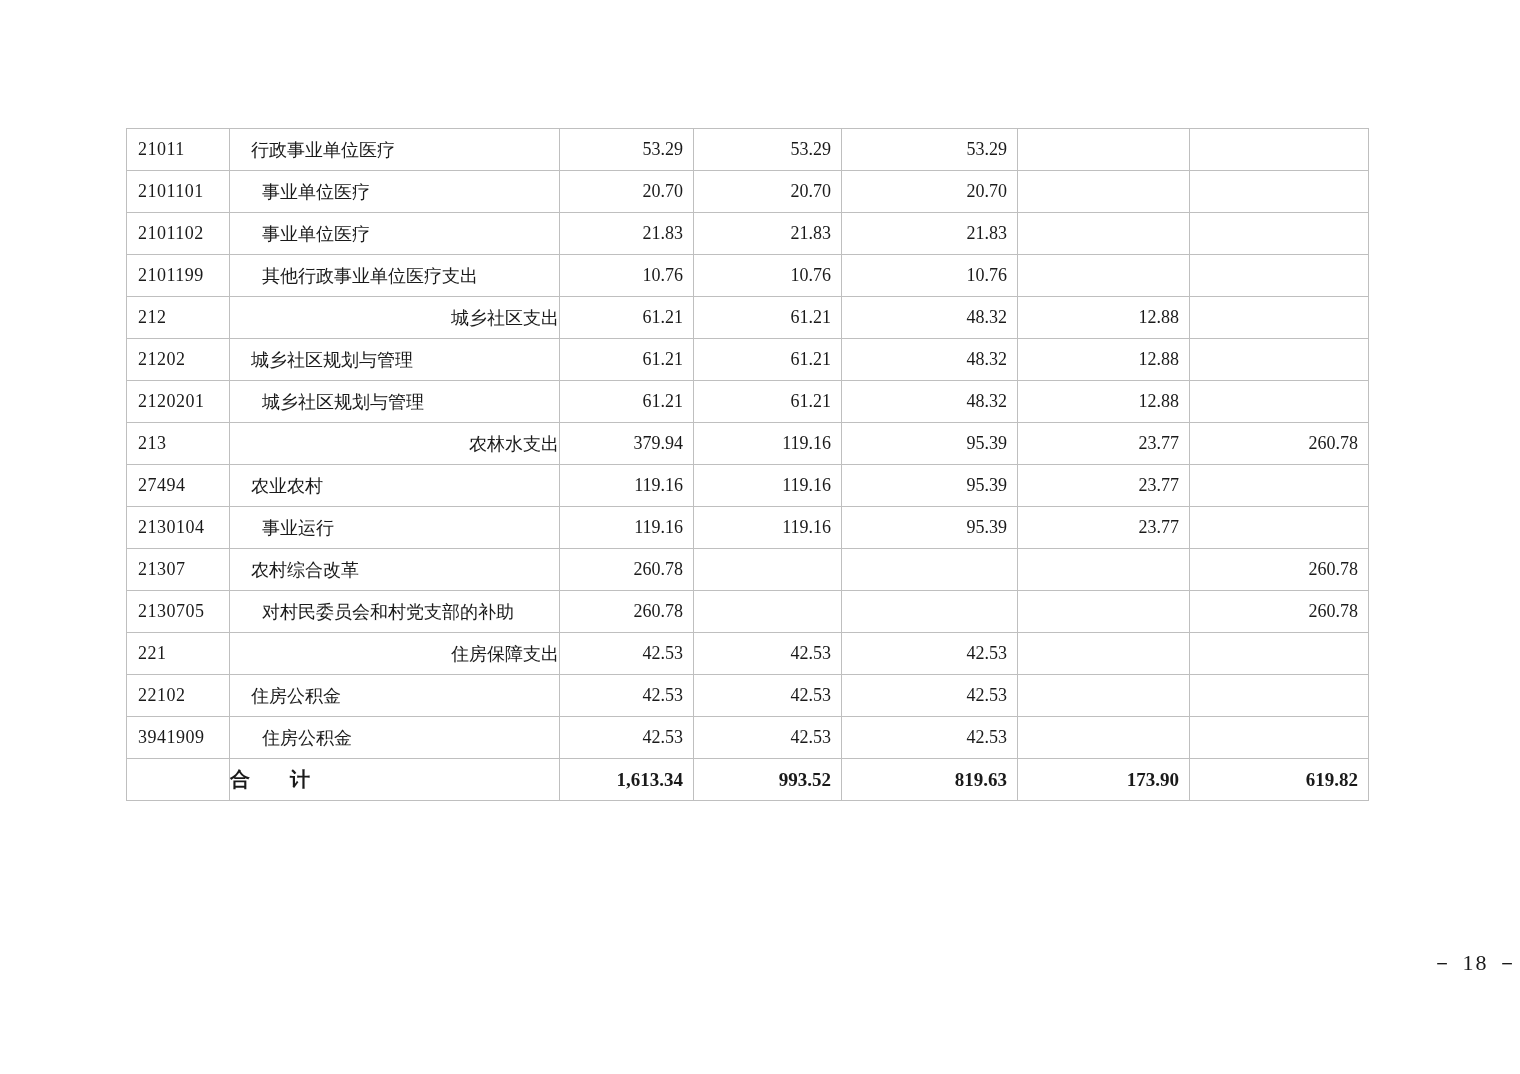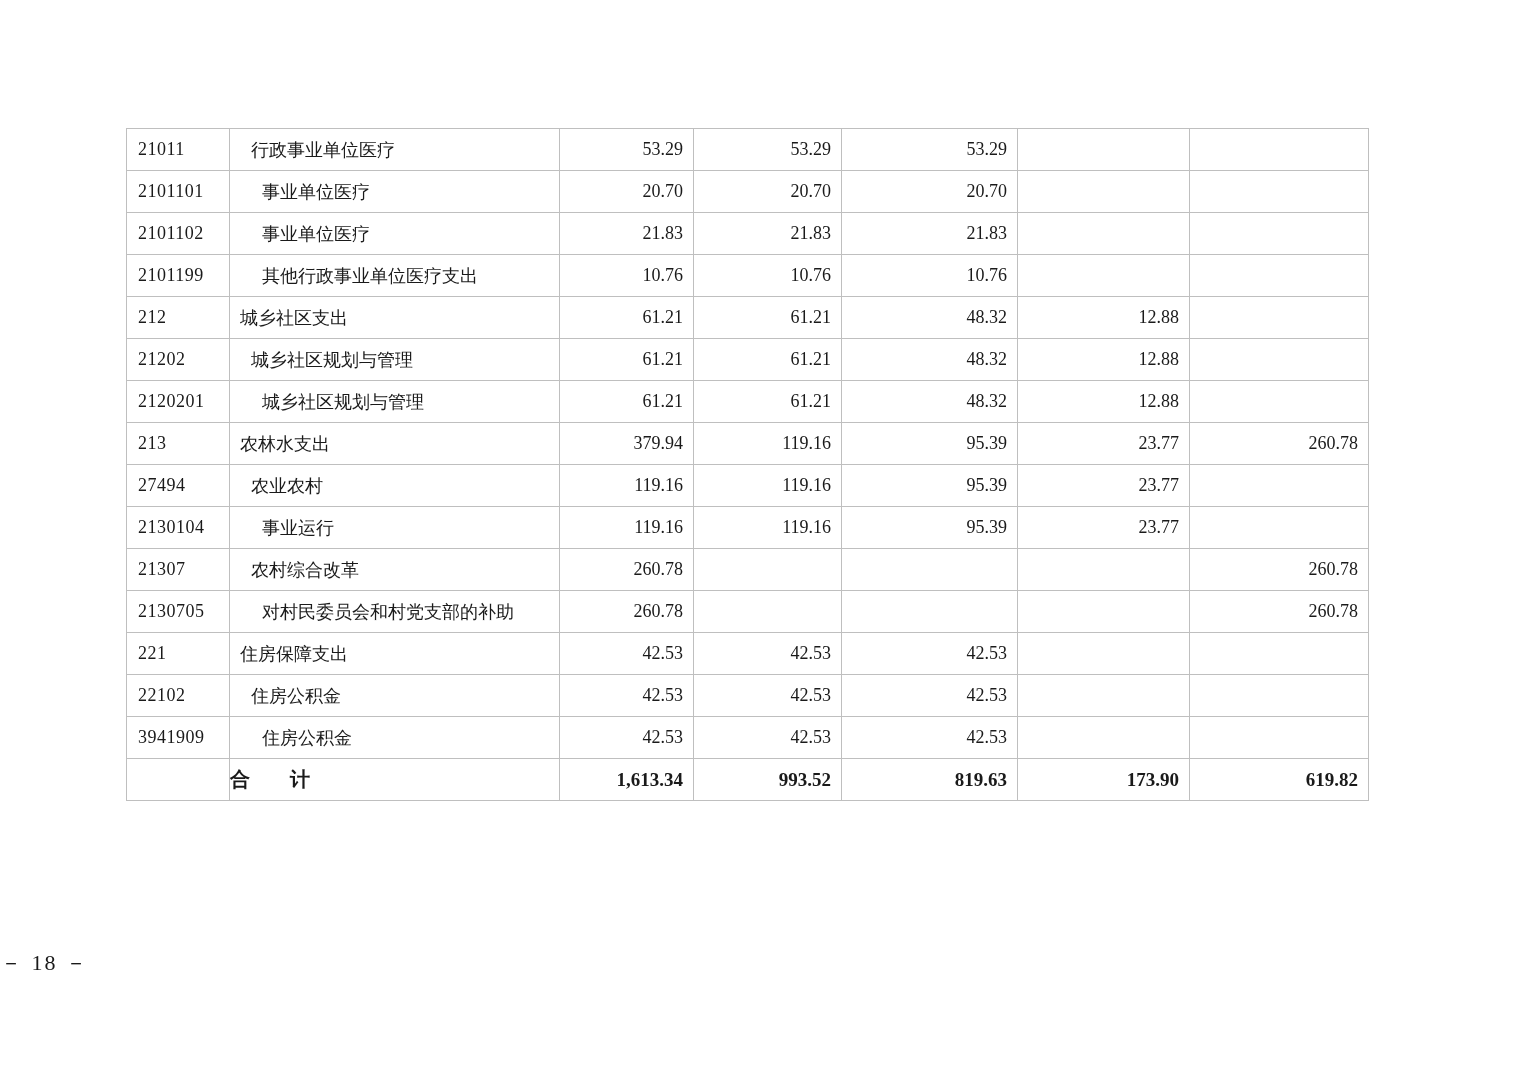--- a/index.html
+++ b/index.html
@@ -27,35 +27,35 @@
     border:1px solid var(--grid);
     height:41px;
     padding:0;
     font-size:18px;
     white-space:nowrap;
     overflow:hidden;
     vertical-align:middle;
   }
   td.code{padding-left:11px;letter-spacing:0.5px;}
   td.name{padding-left:10px;}
-  td.name.indent-1{padding-left:10px;}
+  td.name.indent-1{padding-left:10px;text-align:right;}
   td.name.indent-2{padding-left:21px;}
   td.name.indent-3{padding-left:32px;}
   td.num{text-align:right;padding-right:10px;}
   tr.total-row td{font-weight:bold;}
   tr.total-row td.label{
     text-align:left;
     font-size:20px;
   }
   tr.total-row td.num{font-size:19px;}
   .page-number{
     position:absolute;
     left:0;width:100%;
     top:948px;
-    text-align:left;
+    text-align:right;
     font-size:22px;
     letter-spacing:2px;
     color:var(--text);
   }
 </style>
 </head>
 <body>
 
 <div class="table-wrap">
   <table>

